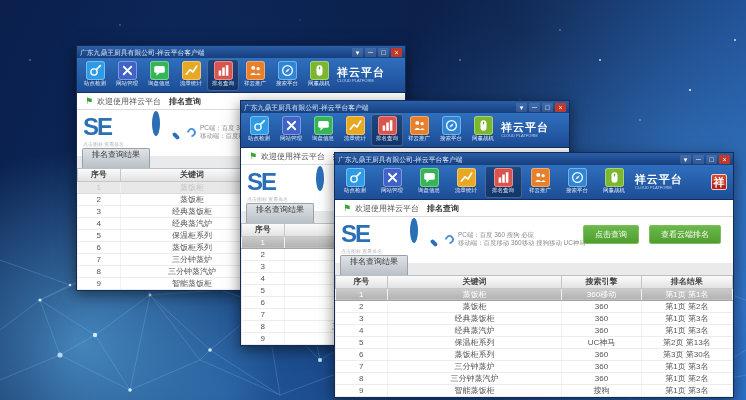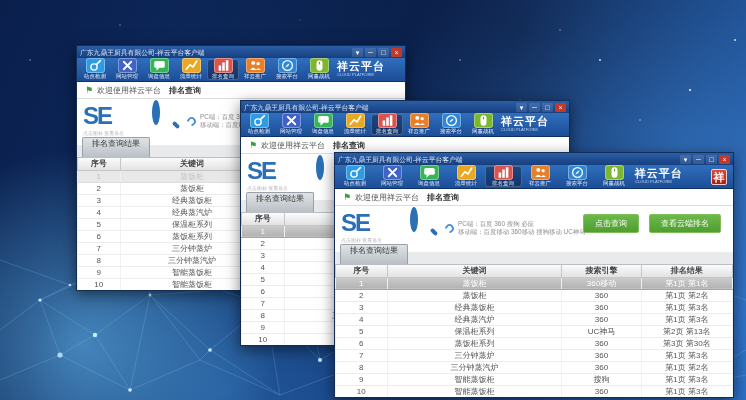--- a/index.html
+++ b/index.html
@@ -29,21 +29,21 @@
   }
   .titlebar .title { font-size:8px; transform:scale(.85); transform-origin:left center; white-space:nowrap; }
   .controls { margin-left:auto; display:flex; gap:2px; }
   .ctrl {
     width:11px; height:9px; font-size:7px; line-height:9px; text-align:center;
     color:#fff; background:rgba(255,255,255,.12); border-radius:1px; cursor:pointer;
   }
   .ctrl.close { background:#c0392b; }
 
   .toolbar {
-    height:24px; background:linear-gradient(#2f6fbe,#1d4d96);
+    height:35px; background:linear-gradient(#2f6fbe,#1d4d96);
     display:flex; align-items:stretch; padding:1px 4px 1px 2px;
     border-bottom:1px solid #0f3264;
   }
   .tool-items { flex:1; display:flex; }
   .tool-item {
     flex:1; display:flex; flex-direction:column; align-items:center; justify-content:center;
     gap:1px; border-radius:3px; cursor:pointer; padding:1px 0;
   }
   .tool-item.active { background:rgba(0,10,35,.38); box-shadow:inset 0 0 0 1px rgba(255,255,255,.22); }
   .tool-icon {

